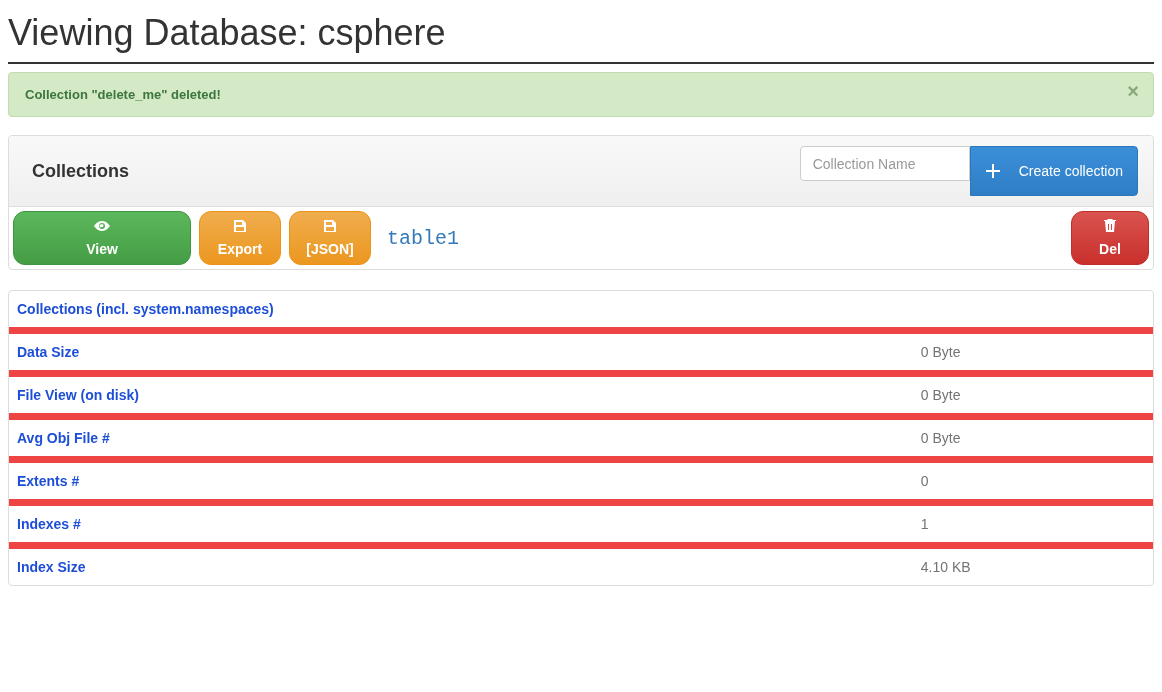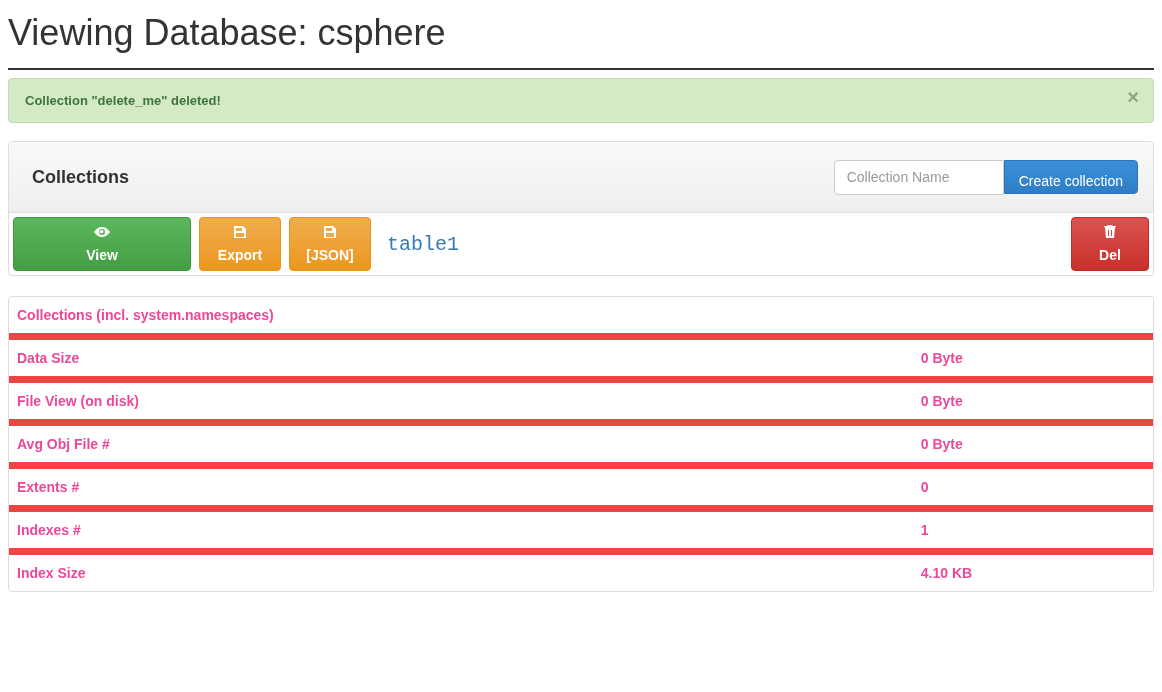--- a/index.html
+++ b/index.html
@@ -9,21 +9,21 @@
     font-family: "Helvetica Neue", Helvetica, Arial, sans-serif;
     font-size: 14px;
     color: #333;
     background: #fff;
     width: 1162px;
   }
   h1.page-title {
     font-size: 36px;
     font-weight: 500;
     margin: 4px 0 8px 0;
-    padding-bottom: 14px;
+    padding-bottom: 8px;
     border-bottom: 2px solid #333;
   }
   .alert {
     position: relative;
     padding: 14px 36px 14px 16px;
     margin-bottom: 18px;
     border: 1px solid #c2dbb0;
     background-color: #d4e9c6;
     color: #3c763d;
     border-radius: 4px;
@@ -75,51 +75,51 @@
   .input-group input::placeholder { color: #999; }
   .btn {
     display: inline-flex;
     flex-direction: column;
     align-items: center;
     justify-content: center;
     text-align: center;
     padding: 6px 0;
     font-size: 14px;
     font-weight: 400;
-    border-radius: 4px;
+    border-radius: 12px;
     border: 1px solid transparent;
     cursor: pointer;
     color: #fff;
     white-space: nowrap;
     line-height: 1.3;
   }
   .btn-primary { background-image: linear-gradient(#3a8fd9,#2f7ec5); border-color:#2d76ba; }
   .btn-success { background-image: linear-gradient(#5cb85c,#449d44); border-color:#419641; }
   .btn-warning { background-image: linear-gradient(#f0ad4e,#ec971f); border-color:#eb9316; }
   .btn-danger  { background-image: linear-gradient(#d9534f,#c9302c); border-color:#c12e2a; }
-  .btn-create { border-radius: 0 4px 4px 0; height:34px; flex-direction: column; gap:10px; padding:6px 14px; }
+  .btn-create { border-radius: 0 4px 4px 0; height:50px; flex-direction: row; gap:18px; padding:6px 14px; }
   .table.collections-table > tbody > tr > td { padding: 4px; vertical-align: middle; }
   .cell-btn { min-height:54px; width:100%; }
   .cell-btn .icon { font-size:14px; line-height:1; }
   .cell-btn .lbl { margin-top:4px; font-weight: 700; }
   .view-btn { min-width: 178px; }
   .export-btn, .json-btn { min-width: 82px; }
   .del-btn { min-width: 78px; }
   .collection-link { color:#337ab7; font-size:20px; text-decoration:none; padding-left:8px; }
   table { width:100%; border-collapse: collapse; }
   .stats-table td, .stats-table th {
     padding: 10px 8px;
     border-top: 7px solid #ef4444;
     text-align: left;
     font-size: 14px;
   }
   .stats-table tr:first-child th,
   .stats-table tr:first-child td { border-top: none; }
-  .stats-table th { font-weight: 700; color:#ec4899; width:79%; }
-  .stats-table td { color:#ec4899;font-weight:bold; }
+  .stats-table th { font-weight: 700; color:#1d4ed8; width:79%; }
+  .stats-table td { color:#737373; }
   .stats-panel .panel-heading { border-bottom: none; }
   .stats-panel table { margin-top: 0; }
   .collections-table { width:100%; }
   .collections-table td.grow { width:100%;font-family:Liberation Mono, monospace; }
   svg.icon-svg { width:16px; height:16px; fill: currentColor; }
 </style>
 </head>
 <body>
 
 <h1 class="page-title">Viewing Database: csphere</h1>

